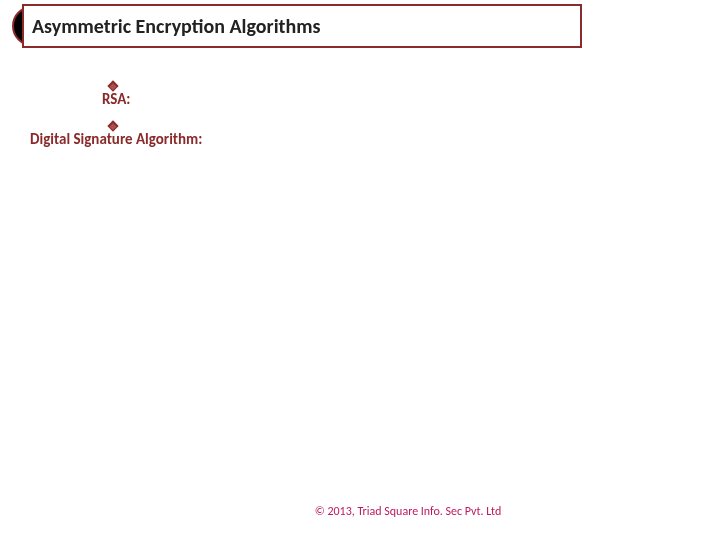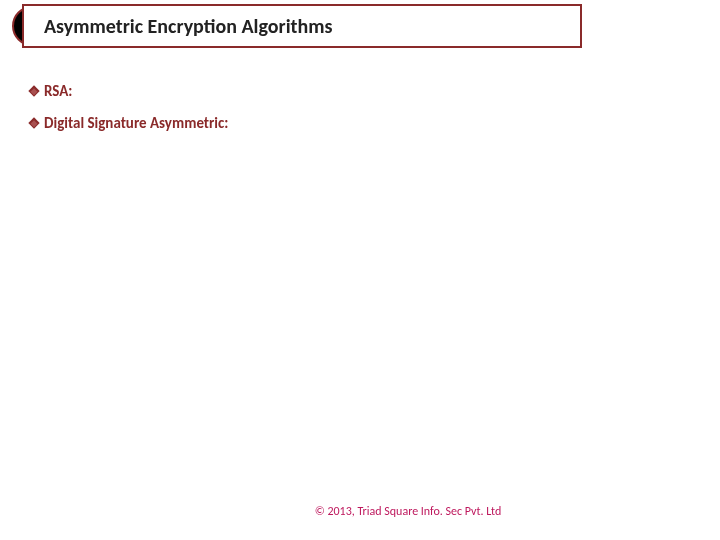--- a/index.html
+++ b/index.html
@@ -13,21 +13,21 @@
     .title-box {
       position: absolute;
       top: 4px;
       left: 22px;
       width: 560px;
       height: 44px;
       border: 2px solid #8a2a2a;
       background: #ffffff;
       display: flex;
       align-items: center;
-      padding-left: 20px;
+      padding-left: 8px;
     }
     .ornament {
       position: absolute;
       top: 6px;
       left: 12px;
       width: 40px;
       height: 40px;
       background: #000000;
       border-radius: 50%;
       border: 2px solid #8a2a2a;
@@ -43,20 +43,21 @@
       top: 82px;
       left: 30px;
     }
     .bullet-item {
       display: flex;
       align-items: center;
       margin-bottom: 14px;
       font-size: 15px;
       font-weight: 600;
       color: #8a2a2a;
+      flex-direction: column;
     }
     .diamond {
       display: inline-block;
       width: 8px;
       height: 8px;
       background: #8a2a2a;
       transform: rotate(45deg);
       margin-right: 6px;
       flex-shrink: 0;
       position: relative;
@@ -90,17 +91,17 @@
   <span class="title-text">Asymmetric Encryption Algorithms</span>
 </div>
 
 <div class="bullet-list">
   <div class="bullet-item">
     <span class="diamond"></span>
     <span>RSA:</span>
   </div>
   <div class="bullet-item">
     <span class="diamond"></span>
-    <span>Digital Signature Asymmetric:</span>
+    <span>Digital Signature Algorithm:</span>
   </div>
 </div>
 
 <div class="footer">© 2013, Triad Square Info. Sec Pvt. Ltd</div>
 
 </body></html>

